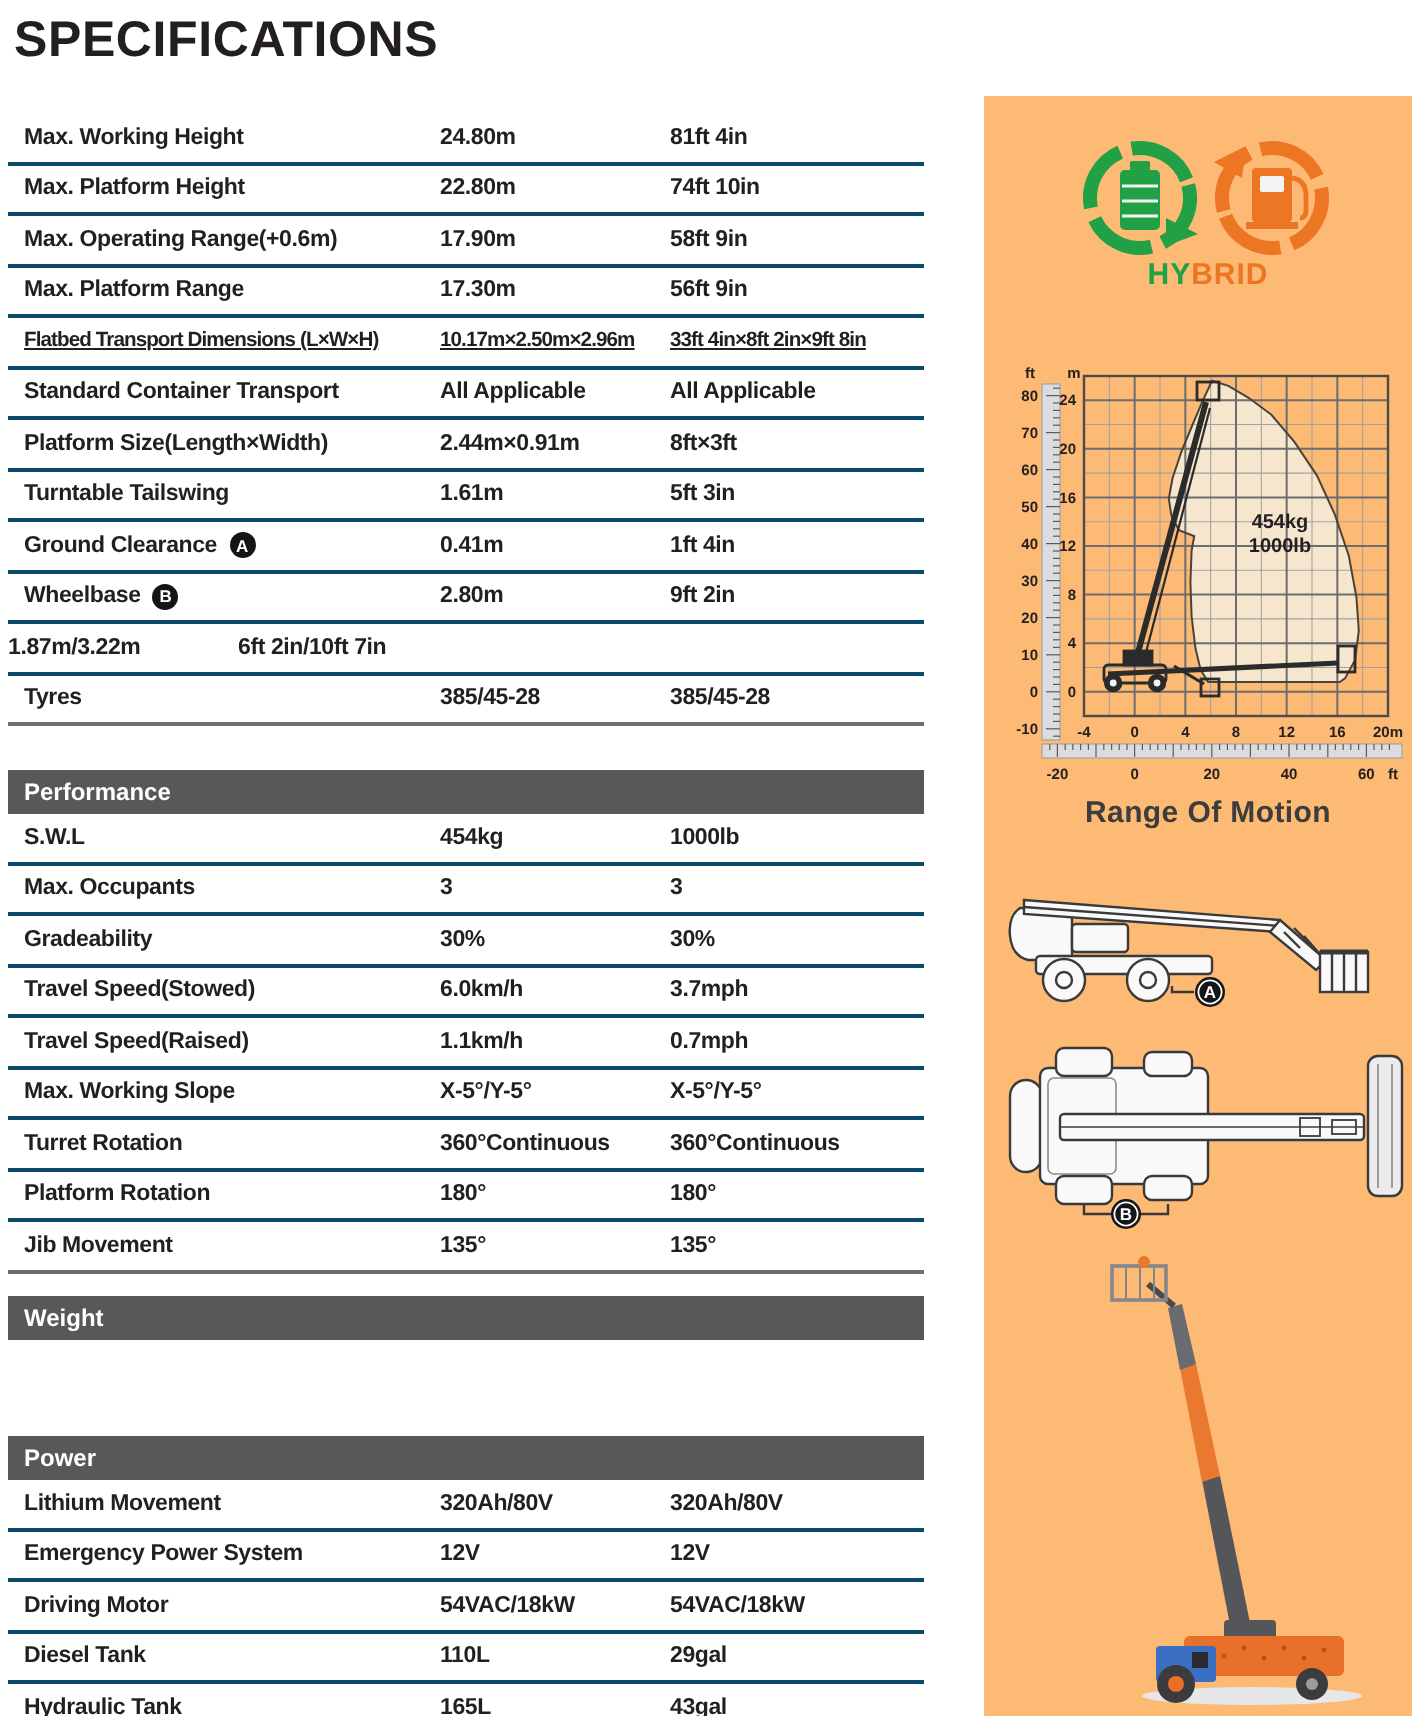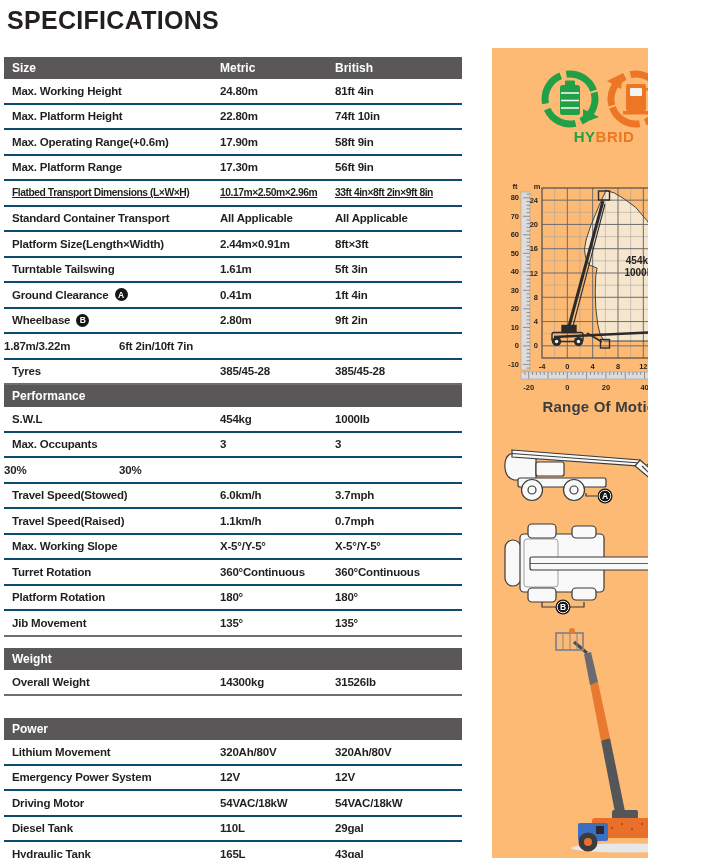--- a/index.html
+++ b/index.html
@@ -1,17 +1,17 @@
 <!DOCTYPE html>
 <html><head>
 <meta charset="utf-8">
 <style>
   html,body{margin:0;padding:0;background:#fff;}
   body{font-family:"Liberation Sans",sans-serif;color:#231f20;}
-  .page{position:relative;width:648px;height:858px;background:#ffffff;overflow:hidden;}
+  .page{position:relative;width:706px;height:858px;background:#ffffff;overflow:hidden;}
   .page-title{position:absolute;top:6px;left:7px;font-size:25px;font-weight:700;letter-spacing:.3px;color:#231f20;margin:0;}
 
   .spec-table{position:absolute;left:4px;width:458px;}
   .t-size{top:57px}.t-perf{top:385px}.t-weight{top:648px}.t-power{top:718px}
   .thead{display:flex;align-items:center;height:22px;background:#595757;color:#fff;font-size:12px;font-weight:700;}
   .row{display:flex;align-items:center;height:23.5px;border-bottom:2px solid #0c4a6e;font-size:11.5px;font-weight:700;letter-spacing:-.2px;}
   .row:last-child{border-bottom-width:2px;border-bottom-color:#6e6e6e;justify-content:flex-end;}
   .c{white-space:nowrap;overflow:visible;}
   .c.lab{width:216px;box-sizing:border-box;padding-left:8px;display:flex;align-items:center;}
   .c.met{width:115px;}
@@ -28,25 +28,20 @@
   .photo-svg{position:absolute;left:12px;top:572px;}
   svg text{font-family:"Liberation Sans",sans-serif;}
 </style>
 </head>
 <body>
 
 <div class="page">
   <h1 class="page-title">SPECIFICATIONS</h1>
 
   <section class="spec-table t-size">
-    <header class="thead">
-      <span class="c lab">Size</span>
-      <span class="c met">Metric</span>
-      <span class="c bri">British</span>
-    </header>
     <div class="row">
         <span class="c lab">Max. Working Height</span>
         <span class="c met">24.80m</span>
         <span class="c bri">81ft 4in</span>
       </div>
     <div class="row">
         <span class="c lab">Max. Platform Height</span>
         <span class="c met">22.80m</span>
         <span class="c bri">74ft 10in</span>
       </div>
@@ -115,20 +110,21 @@
         <span class="c lab">S.W.L</span>
         <span class="c met">454kg</span>
         <span class="c bri">1000lb</span>
       </div>
     <div class="row">
         <span class="c lab">Max. Occupants</span>
         <span class="c met">3</span>
         <span class="c bri">3</span>
       </div>
     <div class="row">
+        <span class="c lab">Gradeability</span>
         <span class="c met">30%</span>
         <span class="c bri">30%</span>
       </div>
     <div class="row">
         <span class="c lab">Travel Speed(Stowed)</span>
         <span class="c met">6.0km/h</span>
         <span class="c bri">3.7mph</span>
       </div>
     <div class="row">
         <span class="c lab">Travel Speed(Raised)</span>
@@ -154,25 +150,20 @@
         <span class="c lab">Jib Movement</span>
         <span class="c met">135°</span>
         <span class="c bri">135°</span>
       </div>
   </section>
 
   <section class="spec-table t-weight">
     <header class="thead">
       <span class="c lab">Weight</span>
     </header>
-    <div class="row">
-        <span class="c lab">Overall Weight</span>
-        <span class="c met">14300kg</span>
-        <span class="c bri">31526lb</span>
-      </div>
   </section>
 
   <section class="spec-table t-power">
     <header class="thead">
       <span class="c lab">Power</span>
     </header>
     <div class="row">
         <span class="c lab">Lithium Movement</span>
         <span class="c met">320Ah/80V</span>
         <span class="c bri">320Ah/80V</span>

